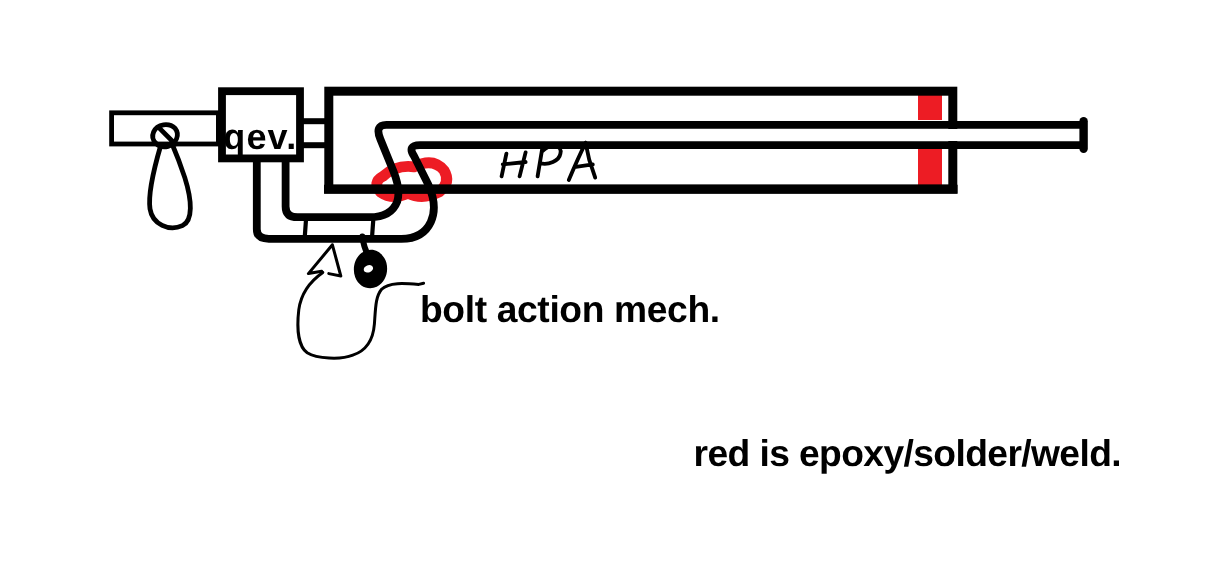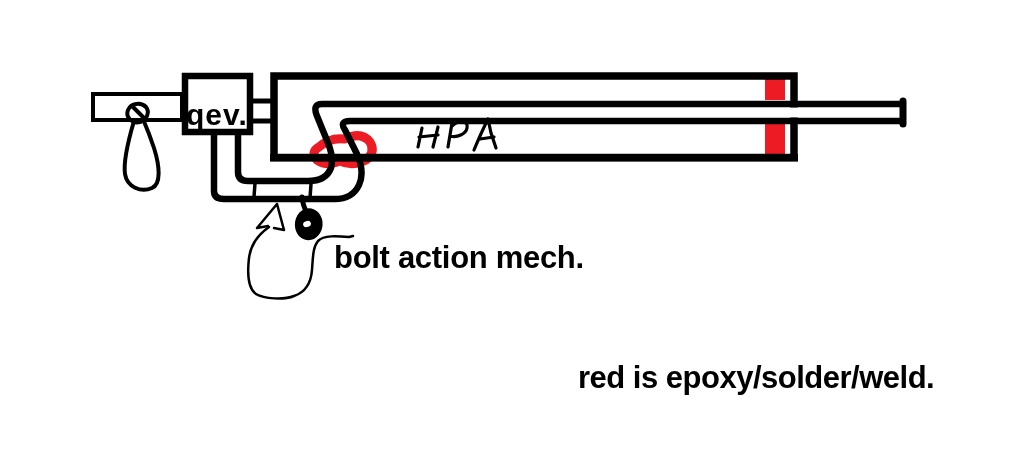--- a/index.html
+++ b/index.html
@@ -12,21 +12,21 @@
   }
   .canvas svg{position:absolute;left:0;top:0;}
   .label{
     position:absolute;
     color:#000000;
     font-weight:bold;
     line-height:1;
     white-space:nowrap;
   }
   .qev-label{left:186px;top:100px;font-size:30px;letter-spacing:1px;}
-  .bolt-label{left:334px;top:242px;font-size:31px;letter-spacing:-0.3px;}
+  .bolt-label{left:350px;top:242px;font-size:31px;letter-spacing:-0.3px;}
   .legend-label{left:578px;top:362px;font-size:31px;letter-spacing:-0.5px;}
   .hpa-label{
     left:415px;top:114px;font-size:34px;
     color:transparent; 
     font-weight:bold;
     margin-top:20px;
   }
 </style>
 </head>
 <body>

